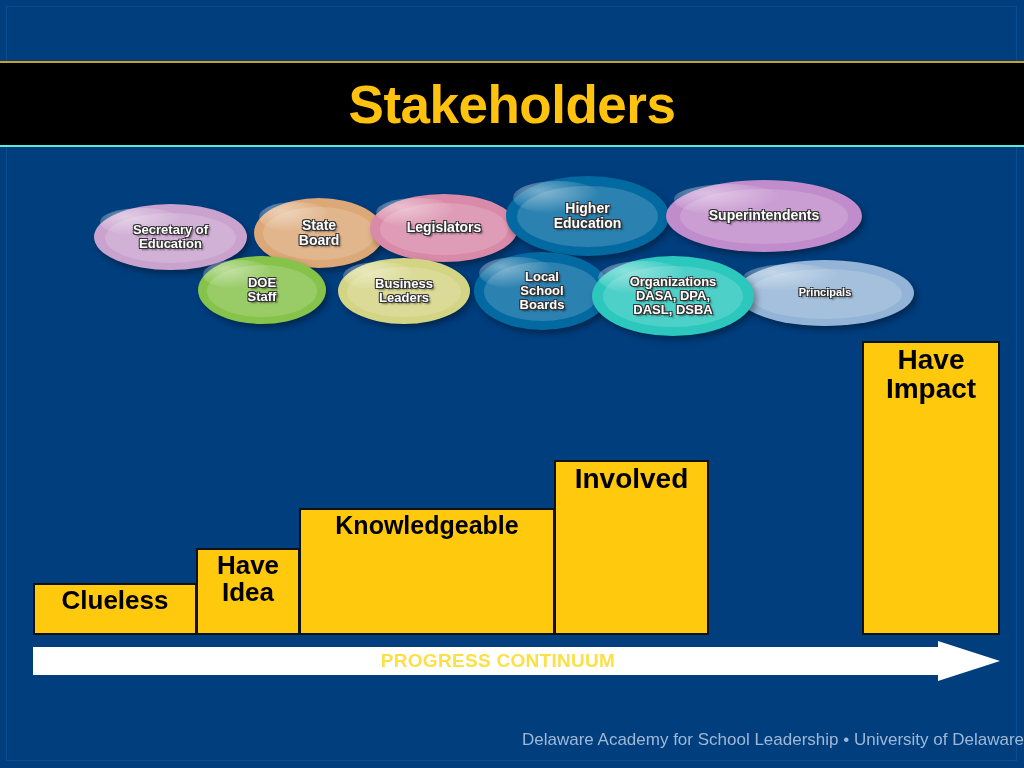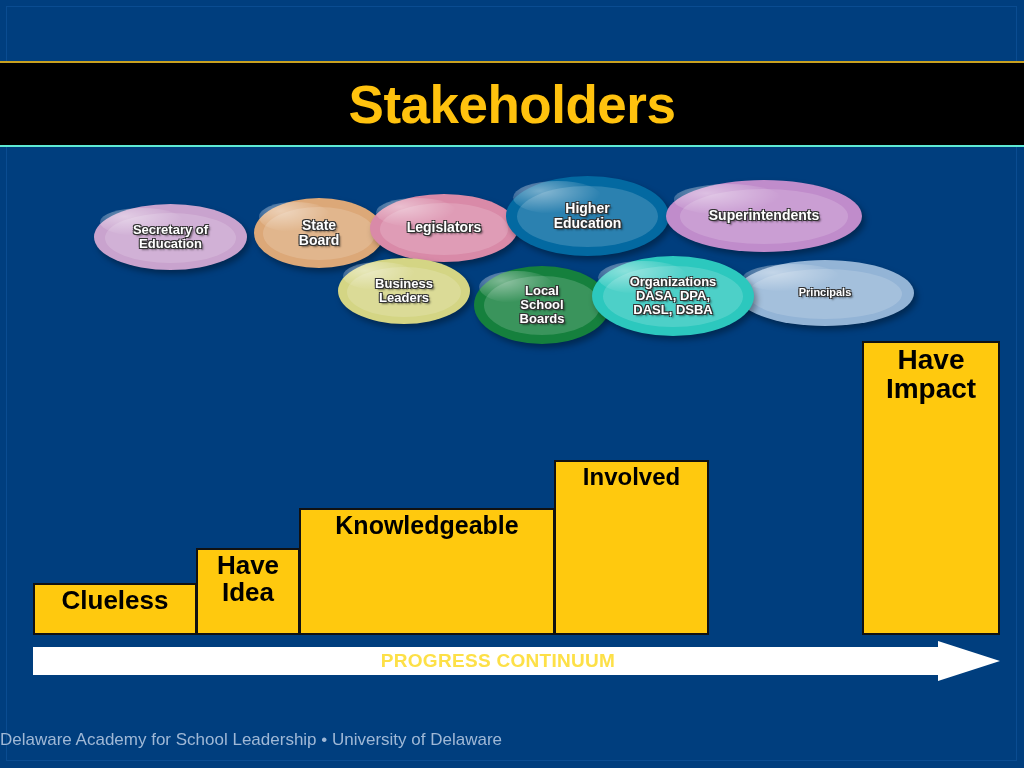--- a/index.html
+++ b/index.html
@@ -108,21 +108,21 @@
   #progress-label{
     position:absolute;left:0;top:0;width:930px;height:40px;
     display:flex;align-items:center;justify-content:center;
     font-size:19px;font-weight:bold;color:#fde047;
     letter-spacing:0.3px;
   }
 
   
   #footer{
     position:absolute;left:0;top:730px;width:1024px;
-    text-align:left;
+    text-align:right;
     color:#9FB8D6;
     font-size:17px;
   }
 </style>
 </head>
 <body>
 
 <div id="slide">
 
   <div id="inner-frame"></div>
@@ -146,26 +146,29 @@
     </div>
 
     <div class="bubble" style="left:506px;top:16px;width:163px;height:80px;background:#0369a1;font-size:14px;z-index:8;">
       <span class="cap">Higher<br>Education</span>
     </div>
 
     <div class="bubble" style="left:666px;top:20px;width:196px;height:72px;background:#C08CCB;font-size:14px;z-index:9;">
       <span class="cap">Superintendents</span>
     </div>
 
+    <div class="bubble" style="left:198px;top:96px;width:128px;height:68px;background:#86C34A;font-size:13px;z-index:11;">
+      <span class="cap">DOE<br>Staff</span>
+    </div>
 
     <div class="bubble" style="left:338px;top:98px;width:132px;height:66px;background:#D4D584;font-size:13px;z-index:12;">
       <span class="cap">Business<br>Leaders</span>
     </div>
 
-    <div class="bubble" style="left:474px;top:106px;width:136px;height:78px;background:#15803d;font-size:13px;z-index:13;">
+    <div class="bubble" style="left:474px;top:92px;width:136px;height:78px;background:#0369a1;font-size:13px;z-index:13;">
       <span class="cap">Local<br>School<br>Boards</span>
     </div>
 
     <div class="bubble" style="left:592px;top:96px;width:162px;height:80px;background:#2CC8BE;font-size:13px;z-index:15;">
       <span class="cap">Organizations<br>DASA, DPA,<br>DASL, DSBA</span>
     </div>
 
     <div class="bubble" style="left:736px;top:100px;width:178px;height:66px;background:#93B4D6;font-size:11px;z-index:14;">
       <span class="cap">Principals</span>
     </div>
@@ -179,21 +182,21 @@
     </div>
 
     <div class="bar wrap" style="left:196px;top:548px;width:104px;height:87px;font-size:26px;">
       <span class="bar-label">Have<br>Idea</span>
     </div>
 
     <div class="bar" style="left:299px;top:508px;width:256px;height:127px;font-size:25px;">
       <span class="bar-label">Knowledgeable</span>
     </div>
 
-    <div class="bar" style="left:554px;top:460px;width:155px;height:175px;font-size:24px;">
+    <div class="bar" style="left:554px;top:460px;width:155px;height:175px;font-size:28px;">
       <span class="bar-label">Involved</span>
     </div>
 
 
     <div class="bar wrap" style="left:862px;top:341px;width:138px;height:294px;font-size:28px;">
       <span class="bar-label">Have<br>Impact</span>
     </div>
 
   </div>
 

